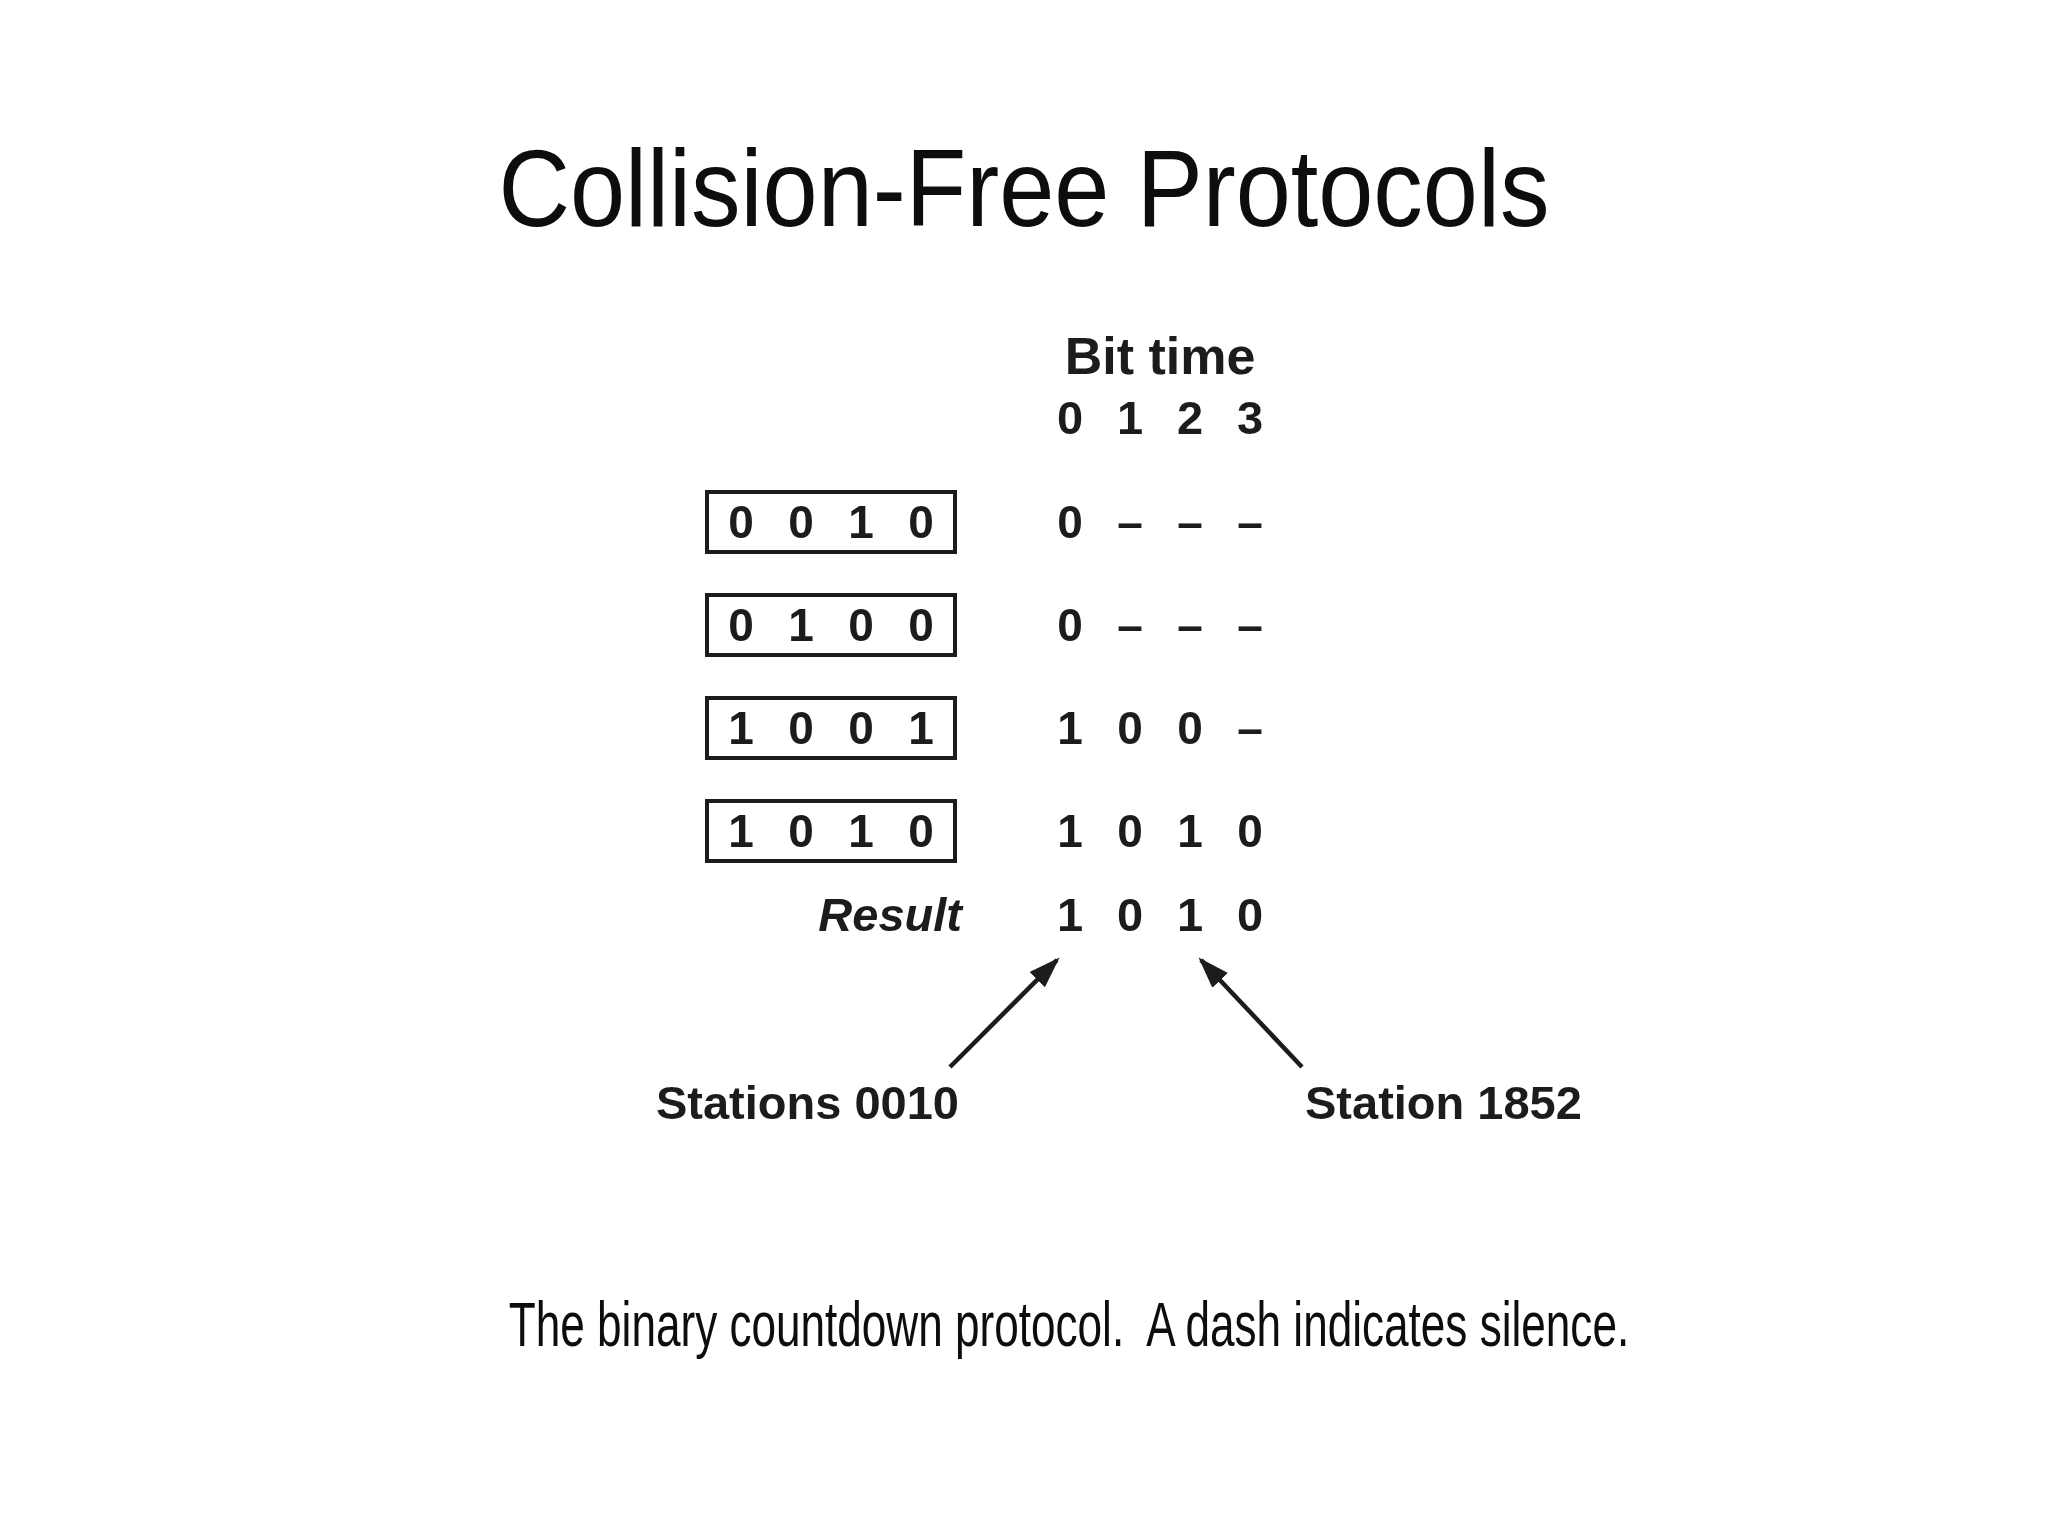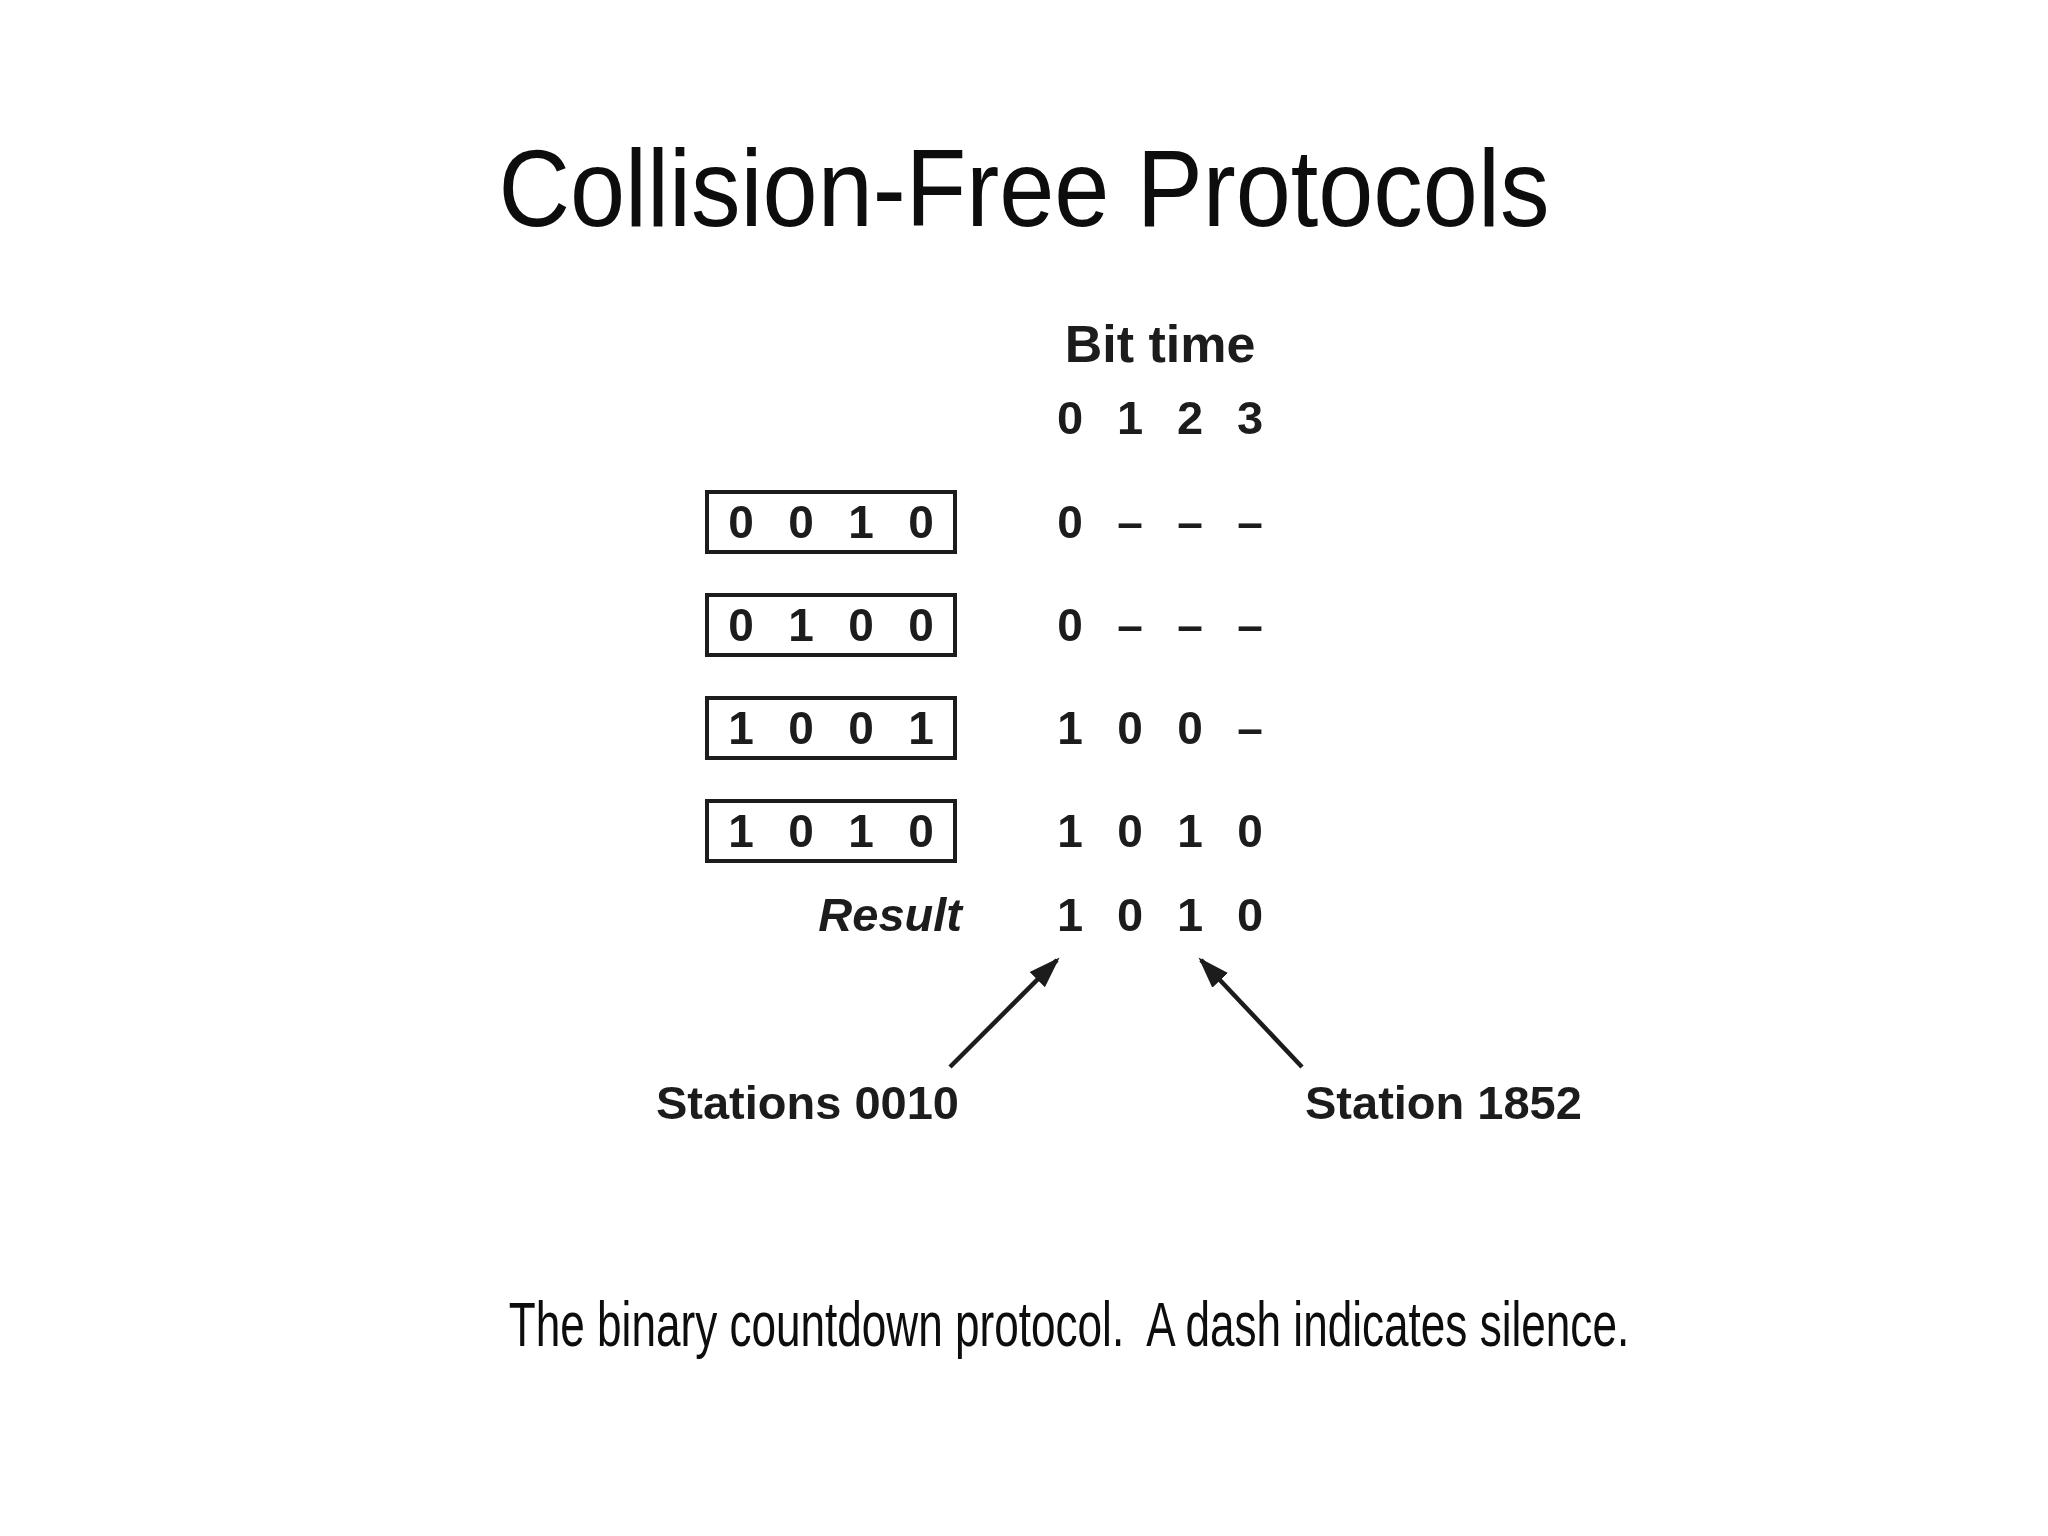--- a/index.html
+++ b/index.html
@@ -24,21 +24,21 @@
     font-weight: 400;
     color: #0d0d0d;
     white-space: nowrap;
   }
 
   
   .fig { font-weight: 700; color: #1c1c1c; }
 
   .bit-time-label {
     position: absolute;
-    top: 318px; left: 1040px; width: 240px;
+    top: 330px; left: 1040px; width: 240px;
     text-align: center;
     font-size: 52px; line-height: 52px;
   }
   .bit-header {
     position: absolute;
     top: 394px; left: 1040px; width: 240px;
     display: flex;
     font-size: 47px; line-height: 47px;
   }
   .bit-header span { width: 60px; text-align: center; }

